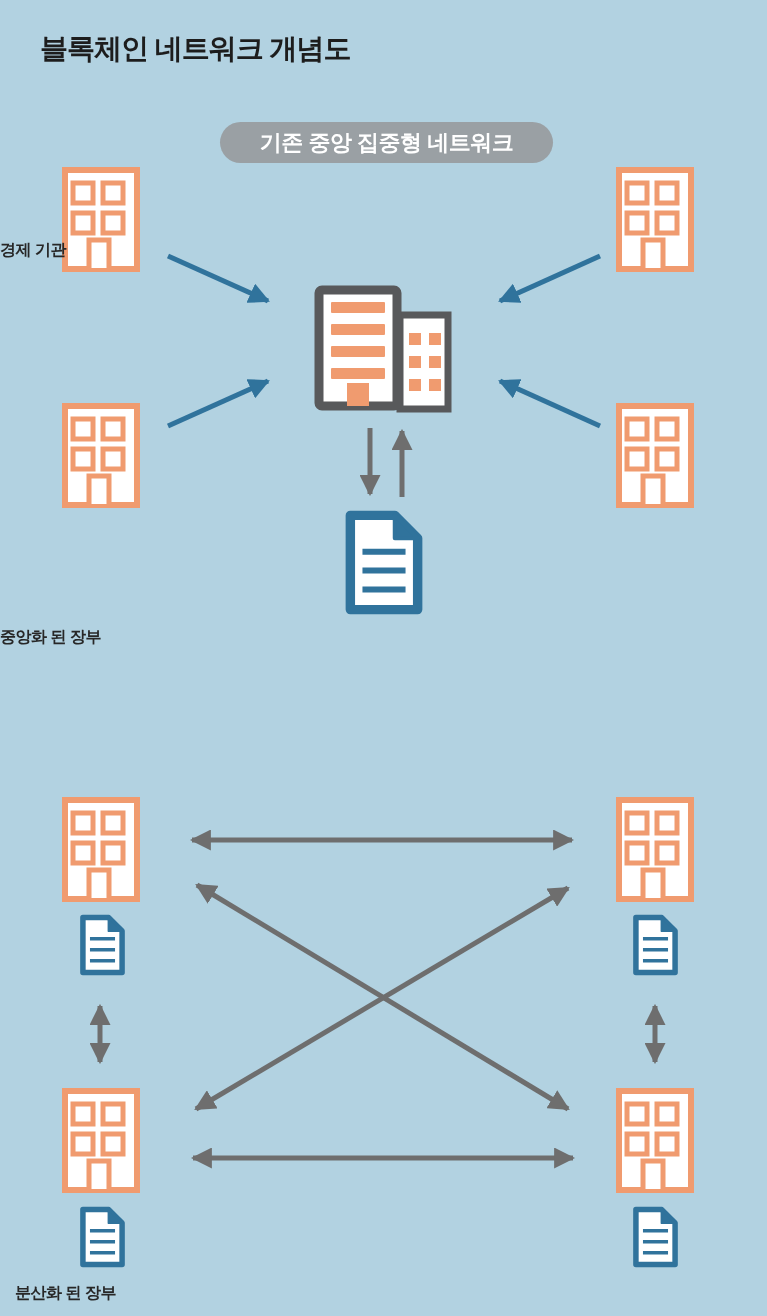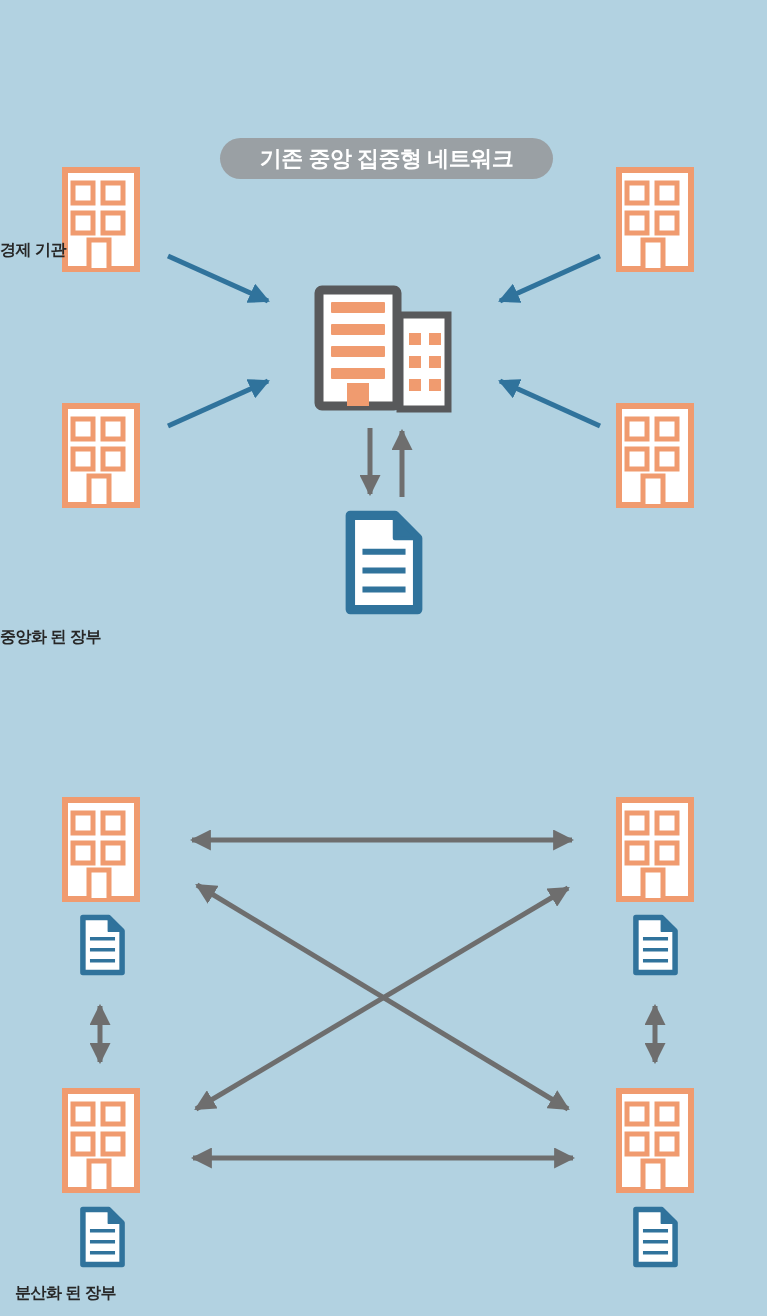--- a/index.html
+++ b/index.html
@@ -63,22 +63,23 @@
         <rect x="35" y="100" width="22" height="23" style="fill:var(--c-orange,#f09b6f)"></rect>
       </symbol>
       <symbol id="sym-doc" viewBox="0 0 60 78">
         <path d="M5,4 H38 L55,21 V74 H5 Z" style="fill:#ffffff;stroke:var(--c-blue,#30739c);stroke-width:7;stroke-linejoin:round"></path>
         <path d="M38,4 L55,21 H38 Z" style="fill:var(--c-blue,#30739c);stroke:var(--c-blue,#30739c);stroke-width:3;stroke-linejoin:round"></path>
         <path d="M14,31 H46 M14,45 H46 M14,59 H46" style="fill:none;stroke:var(--c-blue,#30739c);stroke-width:4.5"></path>
       </symbol>
     </defs>
   </svg>
 
+  <h1 class="title">블록체인 네트워크 개념도</h1>
 
-  <div class="badge badge-gray" style="top:138px;">기존 중앙 집중형 네트워크</div>
+  <div class="badge badge-gray" style="top:122px;">기존 중앙 집중형 네트워크</div>
 
   <svg class="icon" style="left:62px;top:167px;width:78px;height:105px">
       <use href="#sym-building"></use>
     </svg>
   <svg class="icon" style="left:616px;top:167px;width:78px;height:105px">
       <use href="#sym-building"></use>
     </svg>
   <svg class="icon" style="left:62px;top:403px;width:78px;height:105px">
       <use href="#sym-building"></use>
     </svg>

